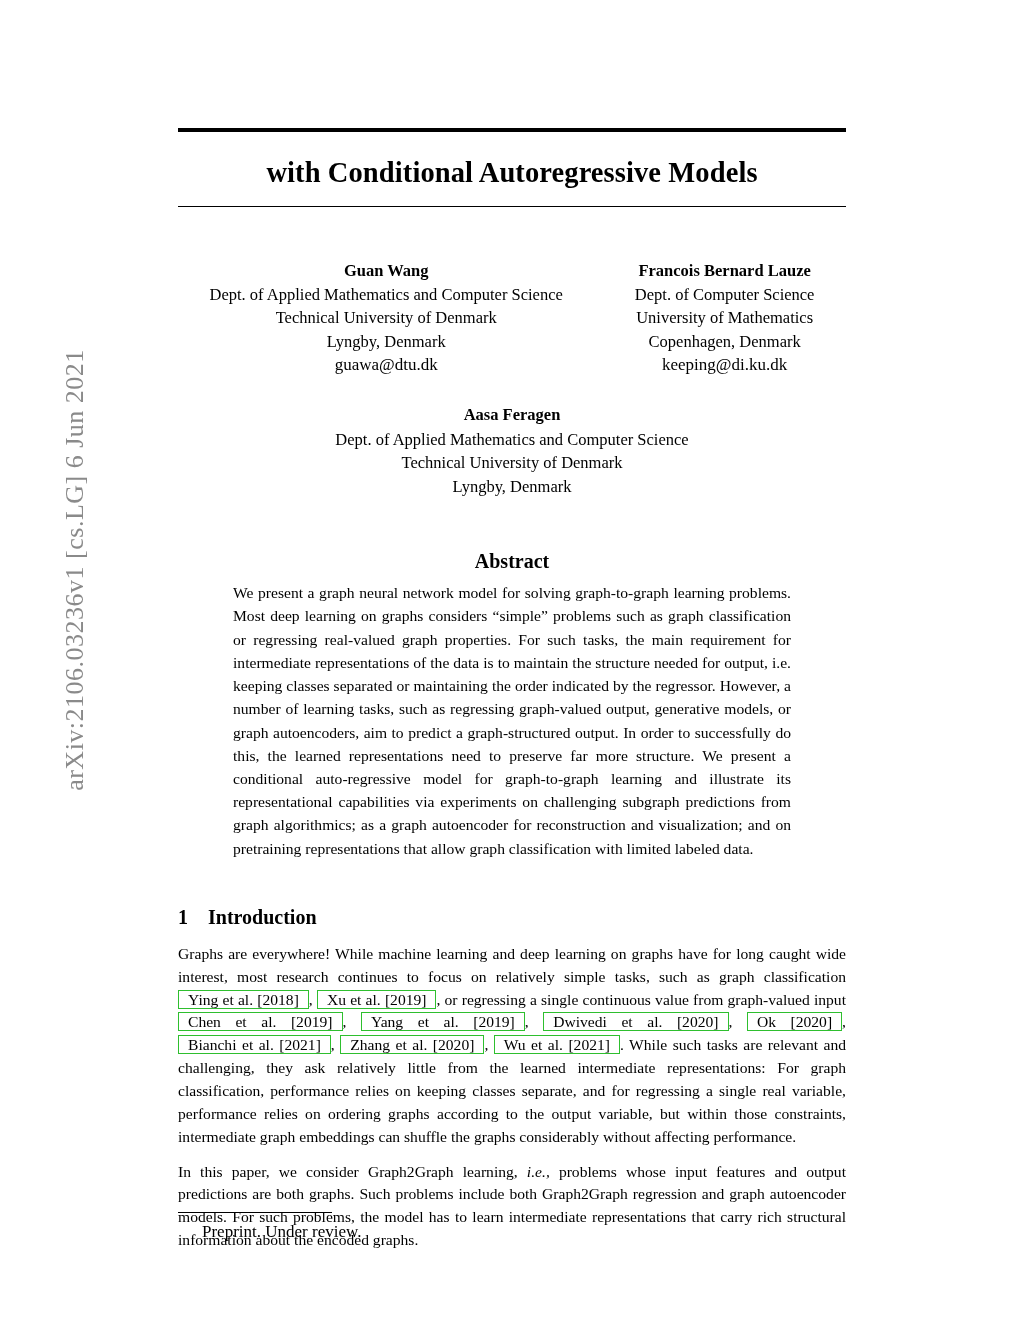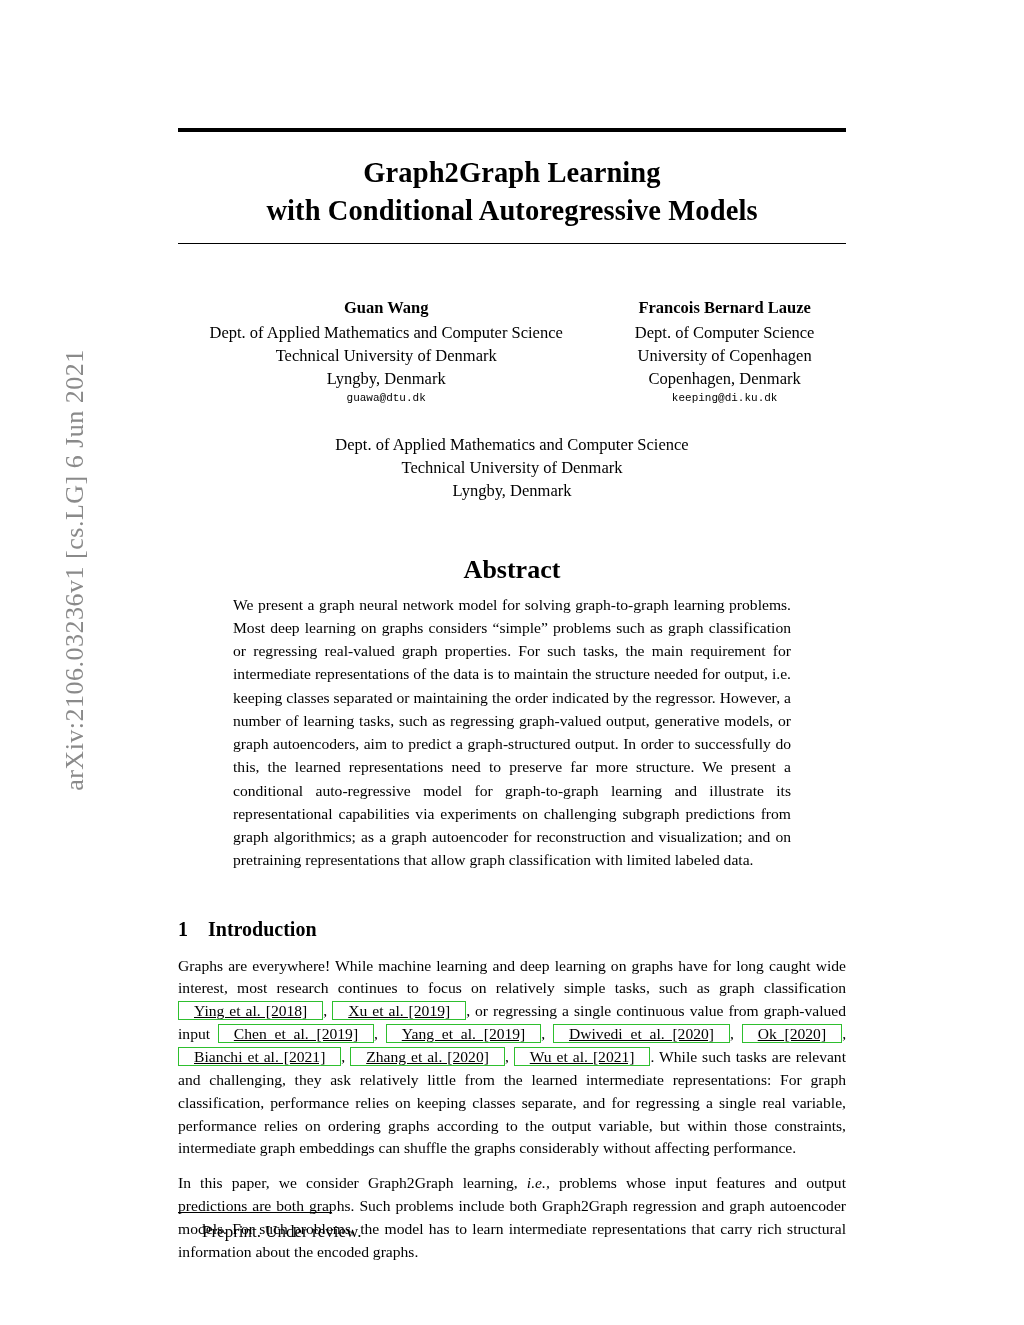--- a/index.html
+++ b/index.html
@@ -76,33 +76,33 @@
     text-align: center;
     line-height: 1.42;
     font-size: 16.5px;
   }
   .author-name {
     font-weight: bold;
     font-size: 16.5px;
     margin-bottom: 1px;
   }
   .mono {
-    font-family: Liberation Mono, monospace;
-    font-size: 11px;
+    font-family: Liberation Serif, serif;
+    font-size: 17px;
   }
   .author-center {
     text-align: center;
     margin-top: 26px;
     line-height: 1.42;
     font-size: 16.5px;
   }
 
   .abstract-heading {
     text-align: center;
-    font-size: 26px;
+    font-size: 20px;
     font-weight: bold;
     margin-top: 52px;
   }
   .abstract-body {
     width: 558px;
     margin: 8px auto;
     font-size: 15.6px;
     line-height: 1.49;
     text-align: justify;
     text-justify: inter-word;
@@ -122,23 +122,22 @@
   .body-par {
     font-size: 15.6px;
     line-height: 1.465;
     text-align: justify;
     text-justify: inter-word;
     margin-bottom: 12px;
   }
 
   .cite {
     border: 1px solid #2ebf2e;
-    padding: 0 15px;
+    padding: 0 9px;
     white-space: nowrap;
-    text-decoration: underline;
   }
 
   .footer-rule {
     position: absolute;
     left: 178px;
     top: 1212px;
     width: 154px;
     border-top: 1px solid #000;
   }
   .footer-note {
@@ -155,44 +154,44 @@
 
 <div class="page">
 
   <div class="arxiv-stamp">arXiv:2106.03236v1  [cs.LG]  6 Jun 2021</div>
 
   <div class="content">
 
     <div class="rule-top"></div>
 
     <div class="title">
-      <div>Graph2Graph Learning</div>
       <div>with Conditional Autoregressive Models</div>
     </div>
 
     <div class="rule-bottom"></div>
 
     <div class="authors-row">
       <div class="author-block">
         <div class="author-name">Guan Wang</div>
         <div>Dept. of Applied Mathematics and Computer Science</div>
         <div>Technical University of Denmark</div>
         <div>Lyngby, Denmark</div>
         <div class="mono">guawa@dtu.dk</div>
       </div>
       <div class="author-block">
         <div class="author-name">Francois Bernard Lauze</div>
         <div>Dept. of Computer Science</div>
-        <div>University of Copenhagen</div>
+        <div>University of Mathematics</div>
         <div>Copenhagen, Denmark</div>
         <div class="mono">keeping@di.ku.dk</div>
       </div>
     </div>
 
     <div class="author-center">
+      <div class="author-name">Aasa Feragen</div>
       <div>Dept. of Applied Mathematics and Computer Science</div>
       <div>Technical University of Denmark</div>
       <div>Lyngby, Denmark</div>
     </div>
 
     <div class="abstract-heading">Abstract</div>
     <div class="abstract-body">We present a graph neural network model for solving graph-to-graph learning problems. Most deep learning on graphs considers “simple” problems such as graph classification or regressing real-valued graph properties. For such tasks, the main requirement for intermediate representations of the data is to maintain the structure needed for output, i.e. keeping classes separated or maintaining the order indicated by the regressor. However, a number of learning tasks, such as regressing graph-valued output, generative models, or graph autoencoders, aim to predict a graph-structured output. In order to successfully do this, the learned representations need to preserve far more structure. We present a conditional auto-regressive model for graph-to-graph learning and illustrate its representational capabilities via experiments on challenging subgraph predictions from graph algorithmics; as a graph autoencoder for reconstruction and visualization; and on pretraining representations that allow graph classification with limited labeled data.</div>
 
     <div class="section-heading">
       <span class="num">1</span><span>Introduction</span>

